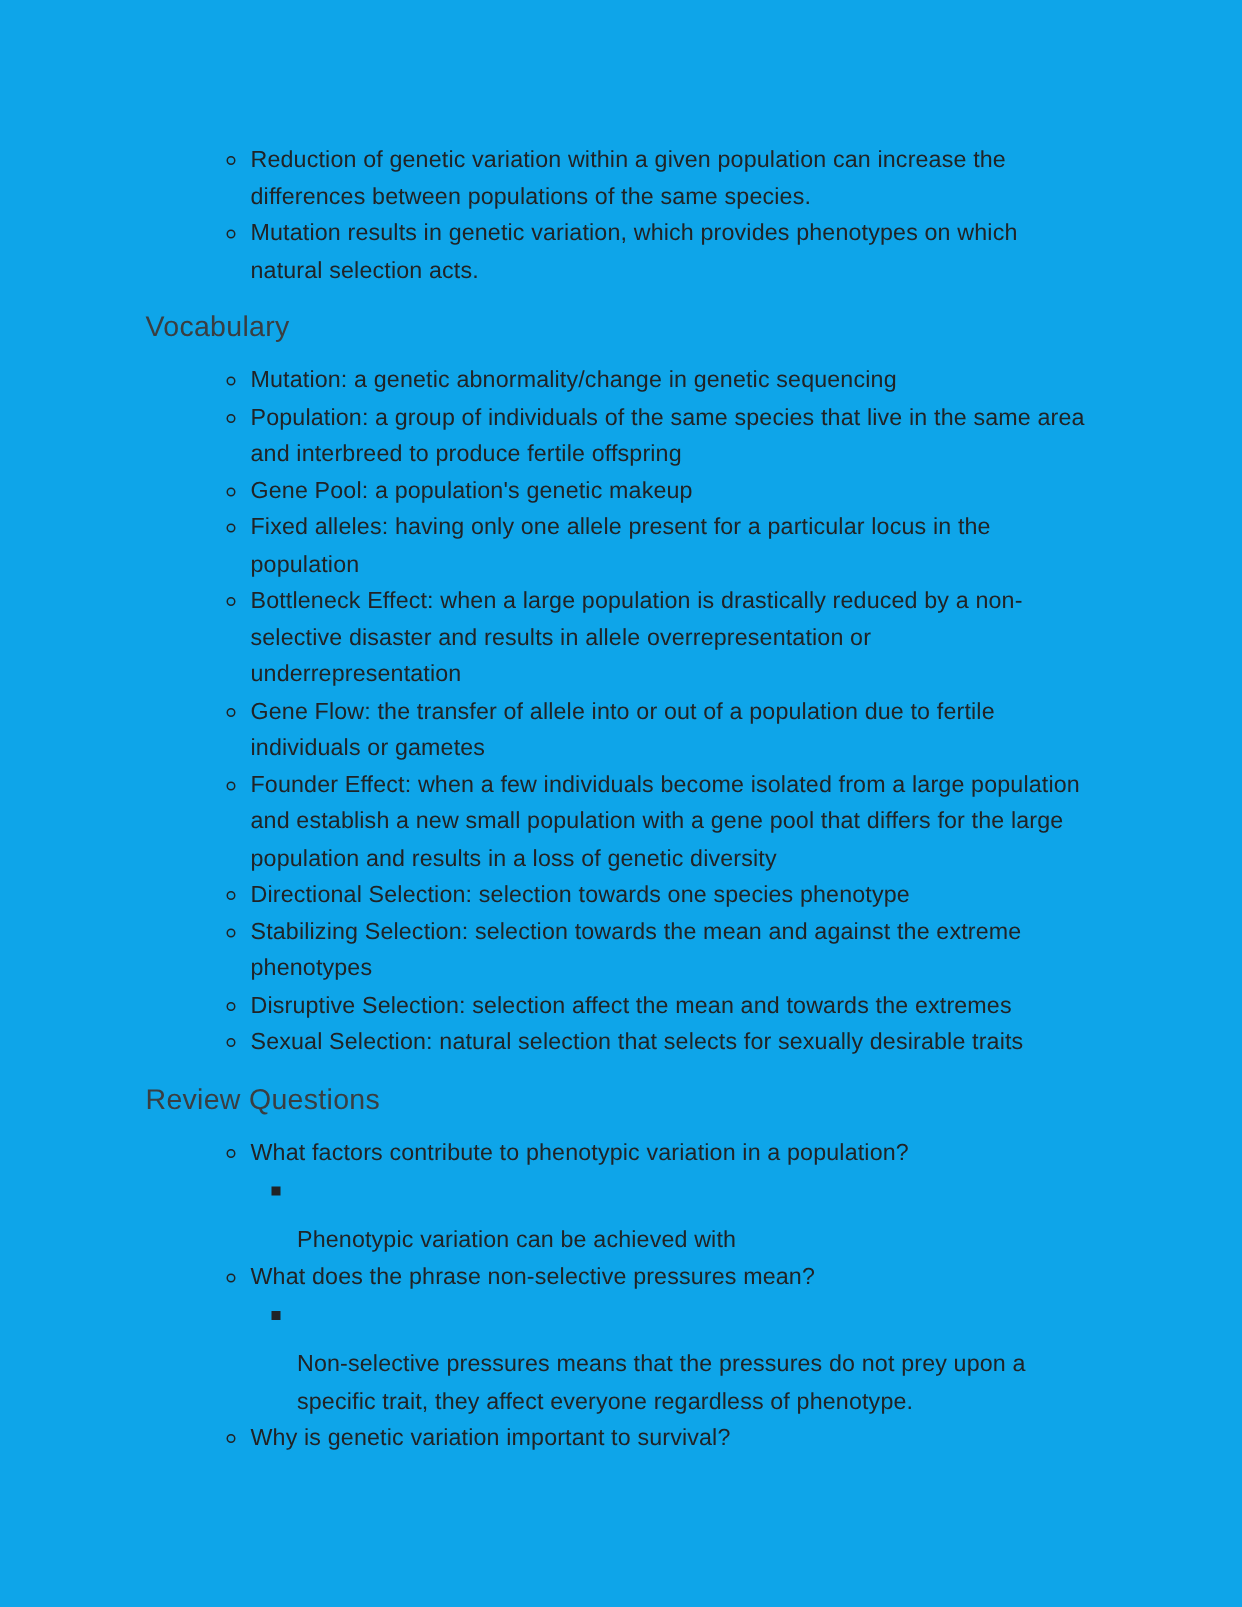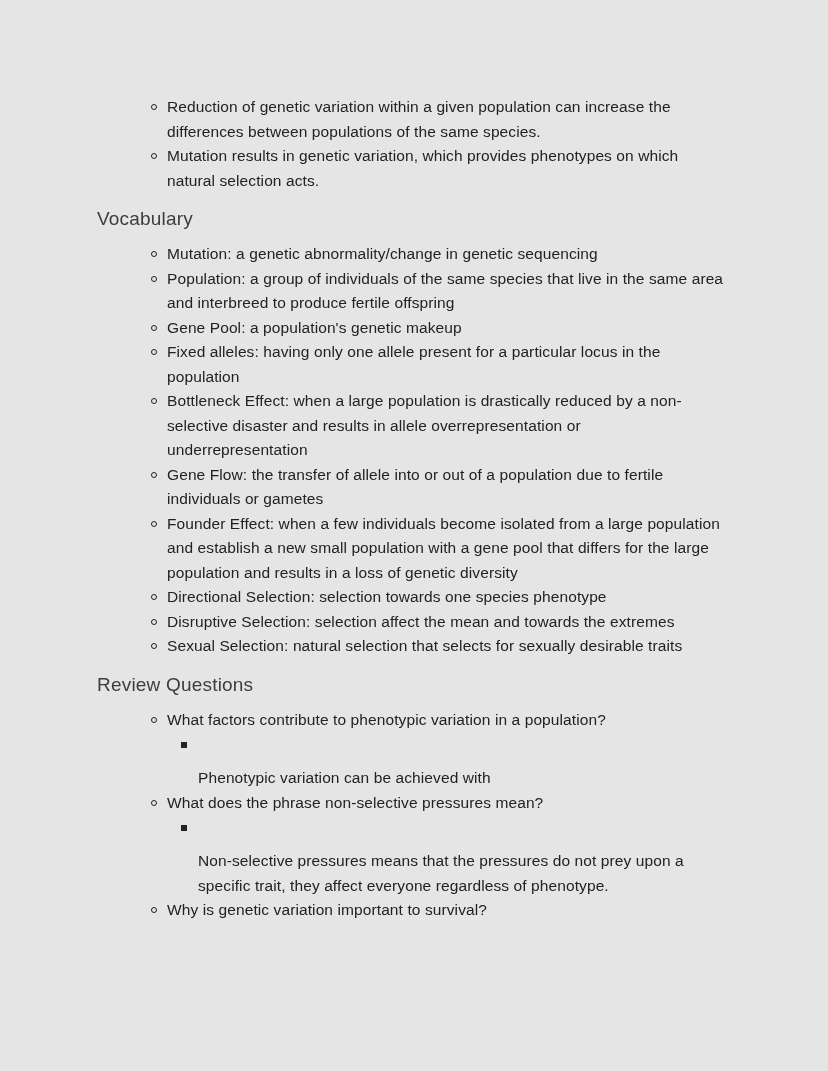--- a/index.html
+++ b/index.html
@@ -1,21 +1,21 @@
 <!DOCTYPE html>
 <html><head>
 <meta charset="utf-8">
 <style>
   * { margin: 0; padding: 0; box-sizing: border-box; }
   html, body { background: #ffffff; }
   .page {
     position: relative;
     width: 828px;
     height: 1071px;
-    background: #e5e5e5;
+    background: #0ea5e9;
     overflow: hidden;
     font-family: "Liberation Sans", "DejaVu Sans", sans-serif;
     color: #202326;
     padding: 95px 66px 0 97px;
   }
   .body-text {
     font-size: 15.5px;
     line-height: 24.5px;
     letter-spacing: 0.1px;
   }
@@ -141,20 +141,28 @@
             </span>
             <div class="li-body">
               <div class="li-text">Directional Selection: selection towards one species phenotype</div>
             </div>
           </div>
           <div class="li level2">
             <span class="marker-box">
               <span class="marker-circle"></span>
             </span>
             <div class="li-body">
+              <div class="li-text">Stabilizing Selection: selection towards the mean and against the extreme phenotypes</div>
+            </div>
+          </div>
+          <div class="li level2">
+            <span class="marker-box">
+              <span class="marker-circle"></span>
+            </span>
+            <div class="li-body">
               <div class="li-text">Disruptive Selection: selection affect the mean and towards the extremes</div>
             </div>
           </div>
           <div class="li level2">
             <span class="marker-box">
               <span class="marker-circle"></span>
             </span>
             <div class="li-body">
               <div class="li-text">Sexual Selection: natural selection that selects for sexually desirable traits</div>
             </div>

